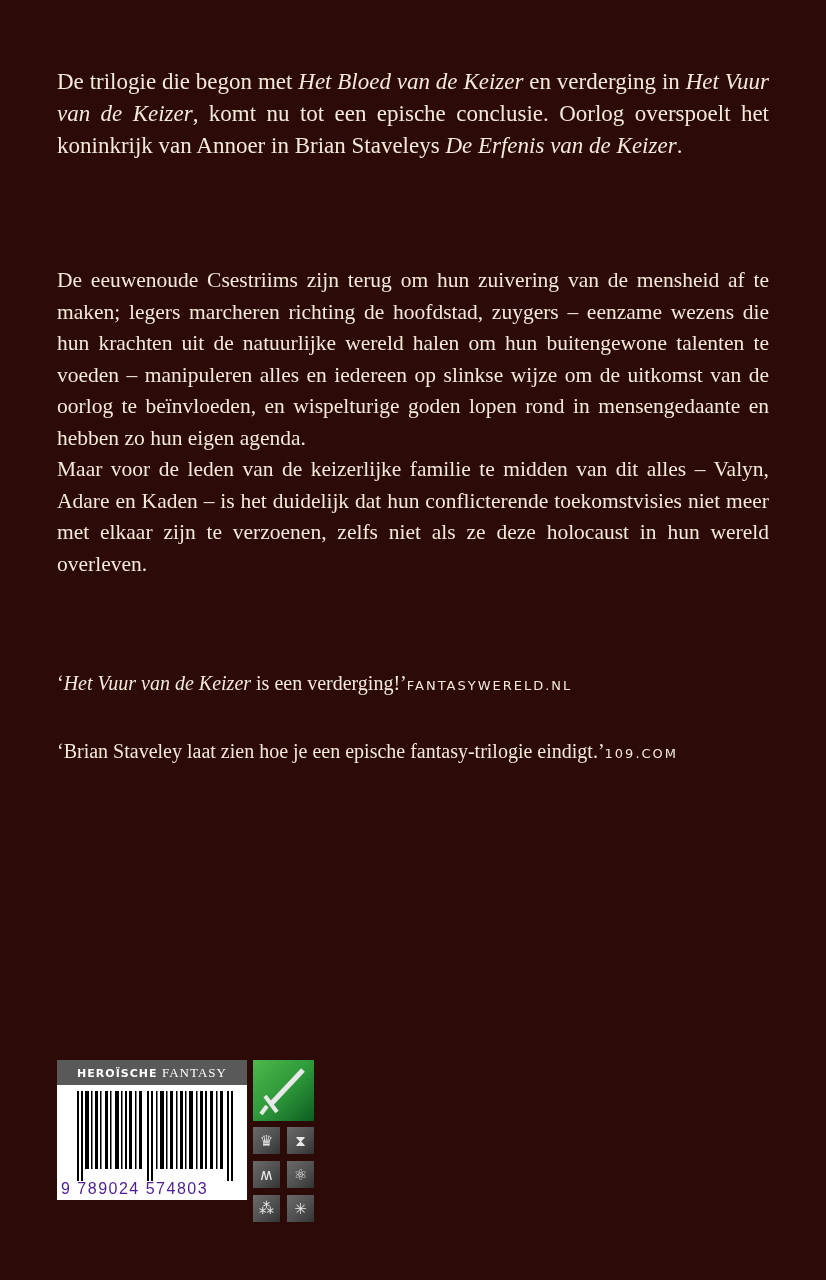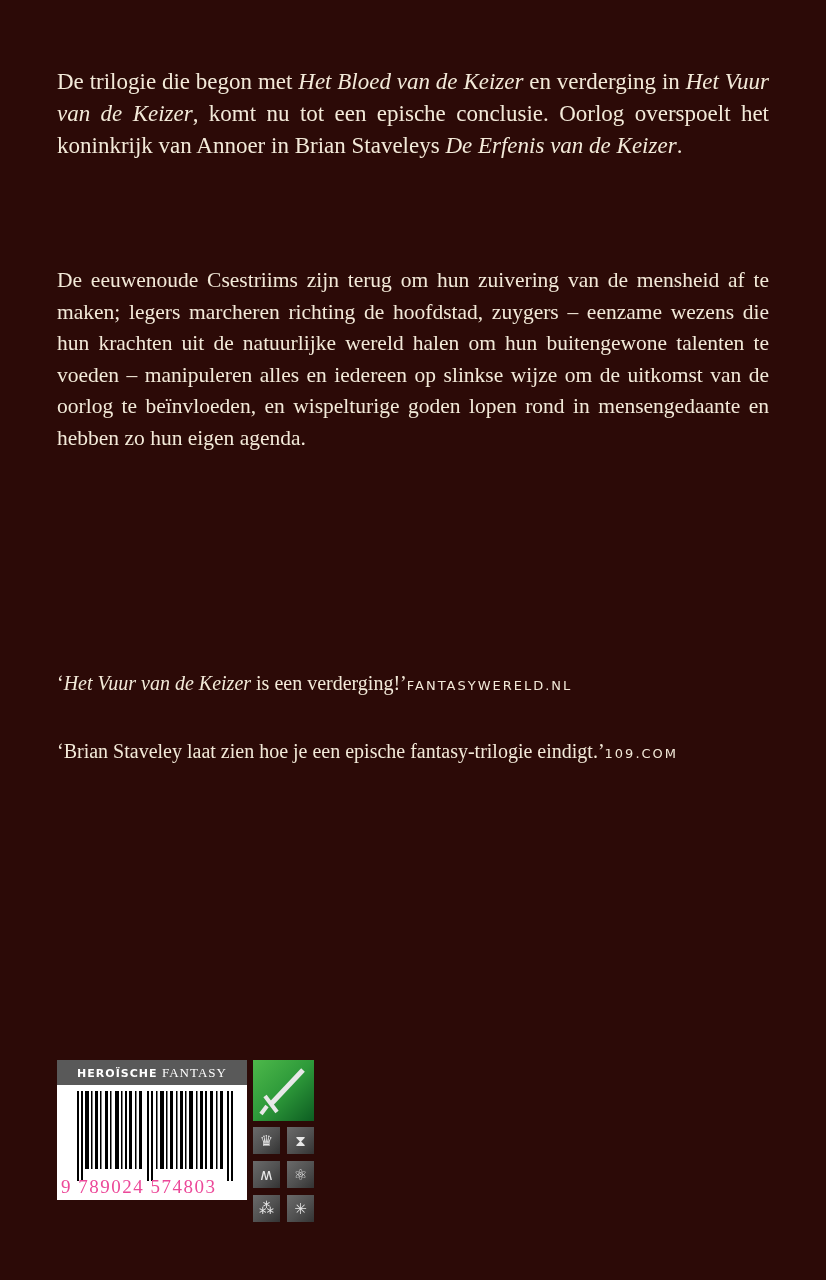--- a/index.html
+++ b/index.html
@@ -40,22 +40,22 @@
     font-family: "DejaVu Sans", sans-serif; letter-spacing: 1px;
   }
   .label-bar b { font-weight: bold; }
   .label-bar span.light { font-family: "Liberation Serif", serif; font-size: 13px; }
   #barcode {
     background: #fff; height: 115px; position: relative;
   }
   #bars { position: absolute; left: 18px; top: 6px; width: 160px; height: 90px; }
   #isbn {
     position: absolute; left: 4px; bottom: 2px;
-    font-family: Liberation Serif, serif; font-size: 19px;
-    color: #ec4899; letter-spacing: 1.5px; background: transparent;
+    font-family: Liberation Sans, sans-serif; font-size: 16px;
+    color: #4c1d95; letter-spacing: 1.5px; background: transparent;
   }
   #genre-main {
     position: absolute; left: 253px; top: 1060px; width: 61px; height: 61px;
     background: linear-gradient(135deg, #4db84a 0%, #2e9a3a 50%, #0d5d22 100%);
   }
   .genre-small {
     position: absolute; width: 27px; height: 27px;
     background: linear-gradient(135deg, #6a6a6a 0%, #505050 55%, #333 100%);
     display: flex; align-items: center; justify-content: center;
     color: #e8e8e8; font-size: 15px;
@@ -66,20 +66,21 @@
 <body>
 
 <div class="text-block" id="intro">
   <p>
     <span>De trilogie die begon met </span><i>Het Bloed van de Keizer</i><span> en verderging in </span><i>Het Vuur van de Keizer</i><span>, komt nu tot een epische conclusie. Oorlog overspoelt het koninkrijk van Annoer in Brian Staveleys </span><i>De Erfenis van de Keizer</i><span>.</span>
   </p>
 </div>
 
 <div class="text-block" id="body">
   <p>De eeuwenoude Csestriims zijn terug om hun zuivering van de mensheid af te maken; legers marcheren richting de hoofdstad, zuygers – eenzame wezens die hun krachten uit de natuurlijke wereld halen om hun buitengewone talenten te voeden – manipuleren alles en iedereen op slinkse wijze om de uitkomst van de oorlog te beïnvloeden, en wispelturige goden lopen rond in mensengedaante en hebben zo hun eigen agenda.</p>
+  <p>Maar voor de leden van de keizerlijke familie te midden van dit alles – Valyn, Adare en Kaden – is het duidelijk dat hun conflicterende toekomstvisies niet meer met elkaar zijn te verzoenen, zelfs niet als ze deze holocaust in hun wereld overleven.</p>
 </div>
 
 <div class="quote" id="quote1">
   <span>‘</span><i>Het Vuur van de Keizer</i><span> is een verderging!’</span><span class="src">FANTASYWERELD.NL</span>
 </div>
 
 <div class="quote" id="quote2">
   <span>‘Brian Staveley laat zien hoe je een epische fantasy-trilogie eindigt.’</span><span class="src">109.COM</span>
 </div>
 

